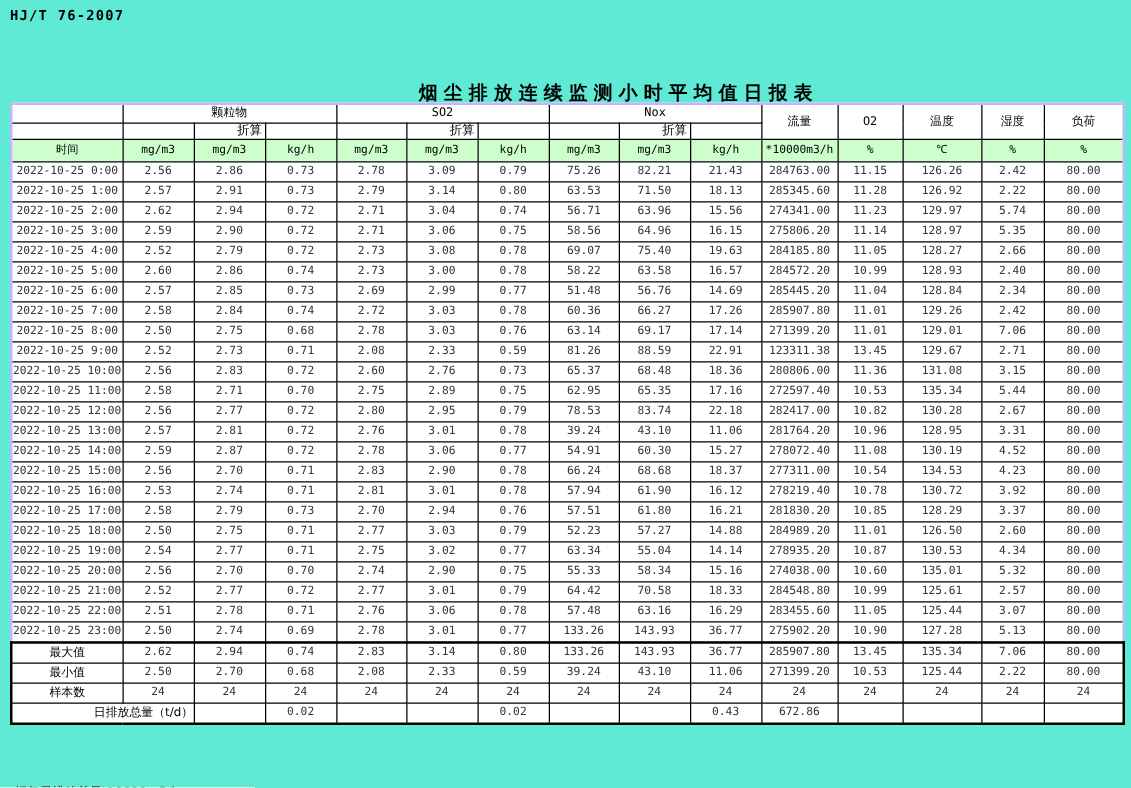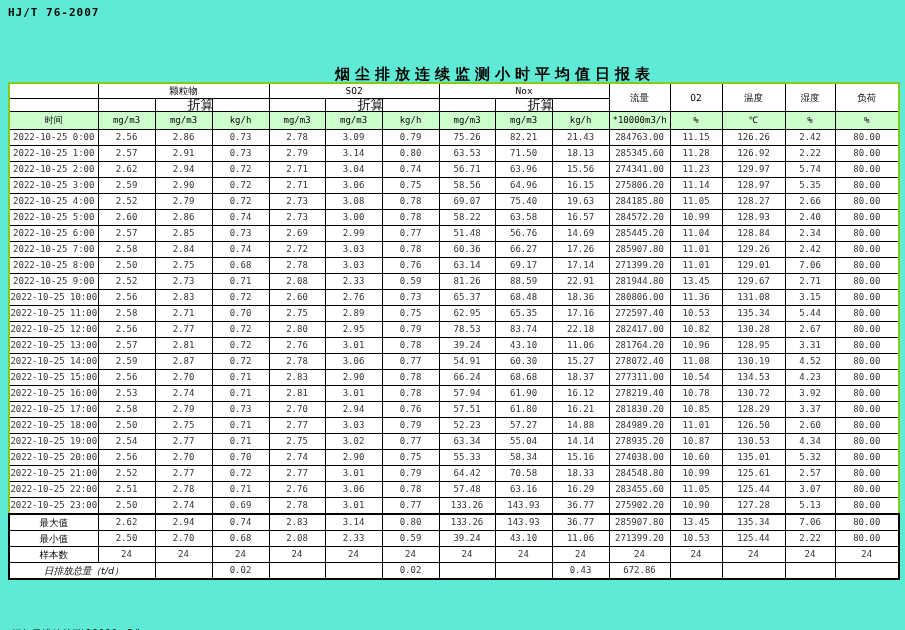--- a/index.html
+++ b/index.html
@@ -6,33 +6,33 @@
   .page{position:relative;width:905px;height:630px;background:#5eead4;overflow:hidden;
         font-family:"DejaVu Sans Mono", monospace;color:#000;}
   .cn{font-family:"DejaVu Sans", sans-serif;margin-top:40px;}
   .std-code{position:absolute;left:8px;top:6px;font-size:11px;font-weight:bold;letter-spacing:1px;}
   .title{position:absolute;left:85px;top:25px;width:820px;text-align:center;font-size:15px;
          font-weight:bold;letter-spacing:5px;}
   .company{position:absolute;left:8px;top:44px;font-size:11px;font-weight:bold;}
   .site{position:absolute;left:8px;top:60px;font-size:11px;font-weight:bold;}
   .rdate{position:absolute;left:540px;top:54px;font-size:10.5px;}
   table{border-collapse:collapse;table-layout:fixed;position:absolute;background:#fff;}
-  #main-table{left:8px;top:82px;width:889px;border:2px solid #84cc16;}
+  #main-table{left:8px;top:82px;width:889px;border:2px solid #c4b5fd;}
   #summary-table{left:8px;top:513px;width:889px;border:2px solid #000;}
   td{border:1px solid #000;text-align:center;vertical-align:middle;font-size:9px;color:#333;
      padding:0;height:15px;line-height:15px;overflow:hidden;white-space:nowrap;}
   thead td{color:#000;}
   .hrow1 td{height:14px;line-height:14px;font-size:9.5px;}
-  .hrow2 td{height:12px;line-height:12px;font-size:13px;padding-left:32px;}
+  .hrow2 td{height:12px;line-height:12px;font-size:10px;padding-left:32px;}
   .units td{height:17px;line-height:17px;}
   .green{background:#ccffcc;}
   .empty-row td{height:9px;line-height:9px;}
   .tcell{font-size:9px;}
   .lcell{font-size:9.5px;color:#000;}
-  .total-label{text-align:center;padding-left:3px;font-size:9.5px;color:#000;font-style:italic;}
+  .total-label{text-align:right;padding-left:3px;font-size:9.5px;color:#000;}
   .foot1{position:absolute;left:10px;top:587px;font-size:10px;font-style:italic;}
   .foot2{position:absolute;left:10px;top:611px;font-size:10px;}
   .foot3{position:absolute;left:170px;top:611px;font-size:10px;}
 </style>
 </head>
 <body>
 
 <div class="page">
 
   <div class="std-code">HJ/T 76-2007</div>
@@ -259,21 +259,21 @@
           <td class="tcell">2022-10-25 9:00</td>
           <td>2.52</td>
           <td>2.73</td>
           <td>0.71</td>
           <td>2.08</td>
           <td>2.33</td>
           <td>0.59</td>
           <td>81.26</td>
           <td>88.59</td>
           <td>22.91</td>
-          <td>281944.80</td>
+          <td>123311.38</td>
           <td>13.45</td>
           <td>129.67</td>
           <td>2.71</td>
           <td>80.00</td>
         </tr>
         <tr>
           <td class="tcell">2022-10-25 10:00</td>
           <td>2.56</td>
           <td>2.83</td>
           <td>0.72</td>

